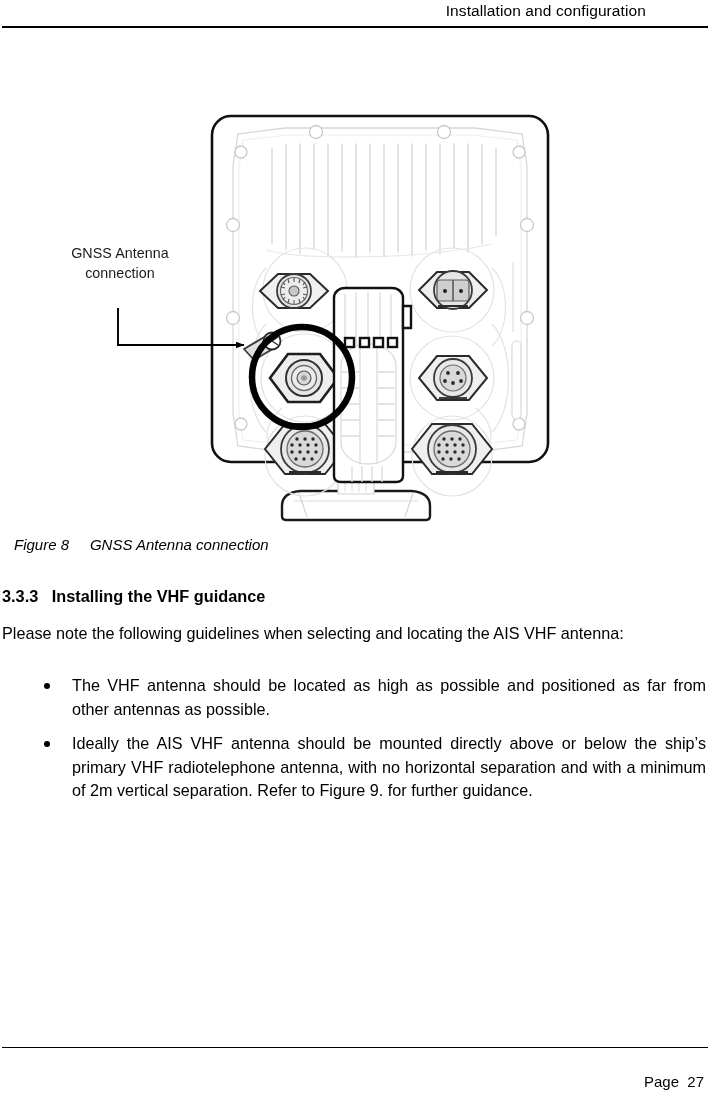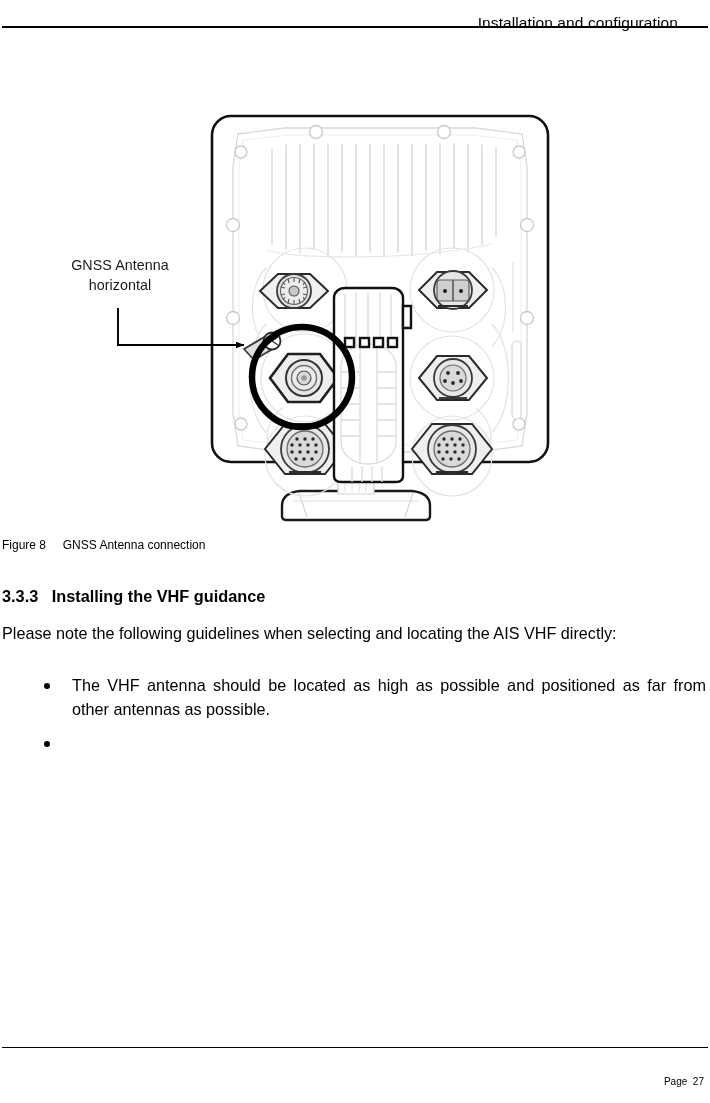--- a/index.html
+++ b/index.html
@@ -12,26 +12,25 @@
     height: 1103px;
     position: relative;
     font-family: "Liberation Sans", sans-serif;
     color: #000000;
     overflow: hidden;
   }
 
   
   .page-header {
     position: absolute;
-    top: 12px;
+    top: 0px;
     left: 0px;
     width: 650px;
     height: 28px;
     box-sizing: border-box;
-    margin-left: 32px;
   }
   .page-header .header-text {
     position: absolute;
     right: 4px;
     top: 1px;
     font-size: 15.5px;
     line-height: 20px;
     letter-spacing: 0.1px;
     white-space: nowrap;
   }
@@ -55,35 +54,36 @@
   .figure-svg {
     position: absolute;
     left: 0;
     top: 0;
     display: block;
   }
 
   .callout-label {
     position: absolute;
     left: 40px;
-    top: 220px;
+    top: 208px;
     width: 160px;
     text-align: center;
     font-size: 14.3px;
     line-height: 19.5px;
     letter-spacing: 0.05px;
     color: #1a1a1a;
   }
 
   
   .figure-caption {
     position: absolute;
-    left: 2px;
+    left: 14px;
     top: 534px;
-    font-size: 12px;
+    font-style: italic;
+    font-size: 15px;
     line-height: 22px;
     white-space: pre;
   }
 
   
   .section-heading {
     position: absolute;
     left: 2px;
     top: 585px;
     font-weight: bold;
@@ -138,21 +138,21 @@
     left: 2px;
     top: 1047px;
     width: 706px;
     height: 0;
     border-top: 1.6px solid #000;
   }
   .footer-text {
     position: absolute;
     right: 6px;
     top: 1072px;
-    font-size: 10px;
+    font-size: 15px;
     line-height: 20px;
     white-space: pre;
   }
 </style>
 </head>
 <body>
 
 <div class="page-header">
   <div class="header-text">Installation and configuration</div>
 </div>
@@ -391,34 +391,35 @@
 
     <circle cx="302" cy="341" r="50" fill="none" stroke="#000000" stroke-width="6.5"></circle>
 
     <g>
       <path d="M118 272 L118 309 L244 309" fill="none" stroke="#000000" stroke-width="1.9" marker-end="url(#arrowhead)"></path>
     </g>
   </svg>
 
   <div class="callout-label">
     <span>GNSS Antenna</span><br>
-    <span>horizontal</span>
+    <span>connection</span>
   </div>
 </div>
 
 <div class="figure-caption"><span>Figure 8</span>     <span>GNSS Antenna connection</span></div>
 
 <div class="section-heading"><span>3.3.3</span>   <span>Installing the VHF guidance</span></div>
 
-<div class="intro-para">Please note the following guidelines when selecting and locating the AIS VHF directly:</div>
+<div class="intro-para">Please note the following guidelines when selecting and locating the AIS VHF antenna:</div>
 
 <div class="bullet-list">
   <div class="bullet-item">
     <span class="bullet-dot"></span>
     <span class="jtext">The VHF antenna should be located as high as possible and positioned as far from other antennas as possible.</span>
   </div>
   <div class="bullet-item">
     <span class="bullet-dot"></span>
+    <span class="jtext">Ideally the AIS VHF antenna should be mounted directly above or below the ship’s primary VHF radiotelephone antenna, with no horizontal separation and with a minimum of 2m vertical separation. Refer to Figure 9. for further guidance.</span>
   </div>
 </div>
 
 <div class="footer-rule"></div>
 <div class="footer-text">Page  27</div>
 
 </body></html>

